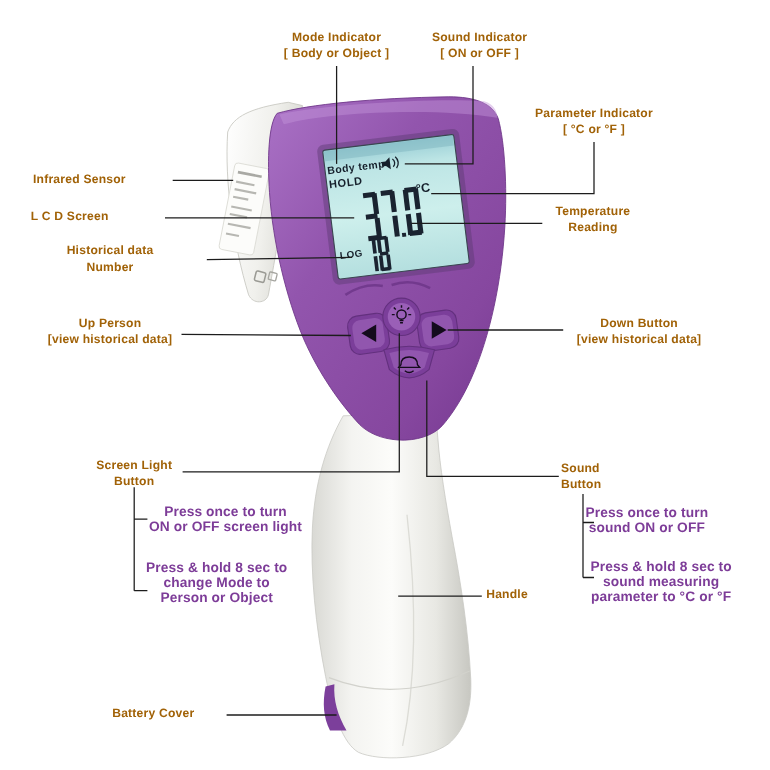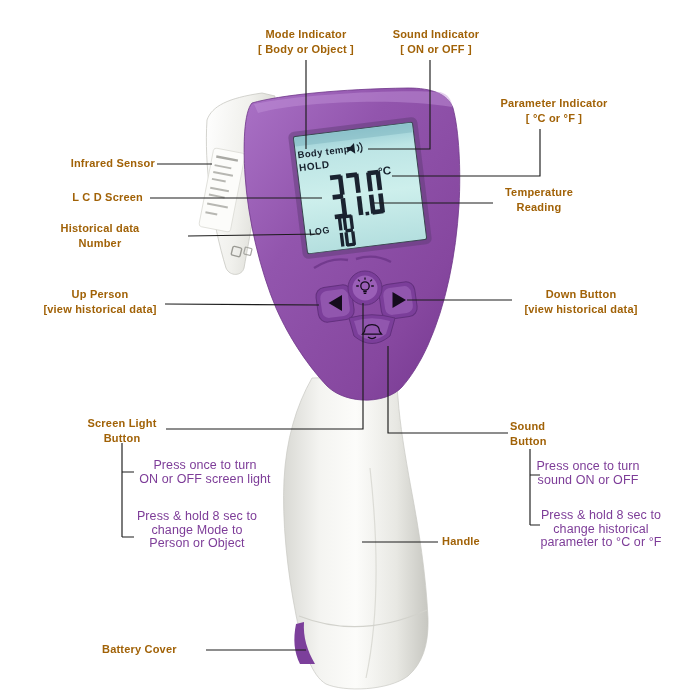--- a/index.html
+++ b/index.html
@@ -2,22 +2,22 @@
 <html><head>
 <meta charset="utf-8">
 <style>
   html,body{margin:0;padding:0;background:#fff;}
   #stage{position:relative;width:700px;height:700px;background:#ffffff;overflow:hidden;
          font-family:"Liberation Sans",sans-serif;}
   #device-svg{position:absolute;left:0;top:0;}
   .lbl{position:absolute;font-weight:700;font-size:11px;line-height:15px;color:#a16207;
        letter-spacing:.2px;white-space:nowrap;}
   .lbl.c{text-align:center}
-  .lbl.r{text-align:right}
-  .note{position:absolute;font-weight:400;font-size:12.5px;line-height:13.5px;color:#7d3c98;
+  .lbl.r{text-align:left}
+  .note{position:absolute;font-weight:700;font-size:12.5px;line-height:13.5px;color:#7d3c98;
         text-align:center;letter-spacing:.1px;}
 </style>
 </head>
 <body>
 
 <div id="stage">
 
 <svg id="device-svg" width="700" height="700" viewBox="0 0 700 700">
   <defs>
     <linearGradient id="gPurple" x1="0" y1="0" x2="1" y2="1">
@@ -203,21 +203,21 @@
 <div class="lbl c" style="left:231px;top:27px;width:150px">
   <div>Mode Indicator</div>
   <div>[ Body or Object ]</div>
 </div>
 
 <div class="lbl c" style="left:361px;top:27px;width:150px">
   <div>Sound Indicator</div>
   <div>[ ON or OFF ]</div>
 </div>
 
-<div class="lbl c" style="left:479px;top:96px;width:150px">
+<div class="lbl c" style="left:465px;top:96px;width:150px">
   <div>Parameter Indicator</div>
   <div>[ °C or °F ]</div>
 </div>
 
 <div class="lbl r" style="left:30px;top:156px;width:125px">
   <div>Infrared Sensor</div>
 </div>
 
 <div class="lbl r" style="left:28px;top:190px;width:115px">
   <div>L C D Screen</div>
@@ -272,17 +272,17 @@
   <div>Person or Object</div>
 </div>
 
 <div class="note" style="left:503px;top:460px;width:170px">
   <div>Press once to turn</div>
   <div>sound ON or OFF</div>
 </div>
 
 <div class="note" style="left:516px;top:509px;width:170px">
   <div>Press &amp; hold 8 sec to</div>
-  <div>change historical</div>
+  <div>sound measuring</div>
   <div>parameter to °C or °F</div>
 </div>
 
 </div>
 
 </body></html>

